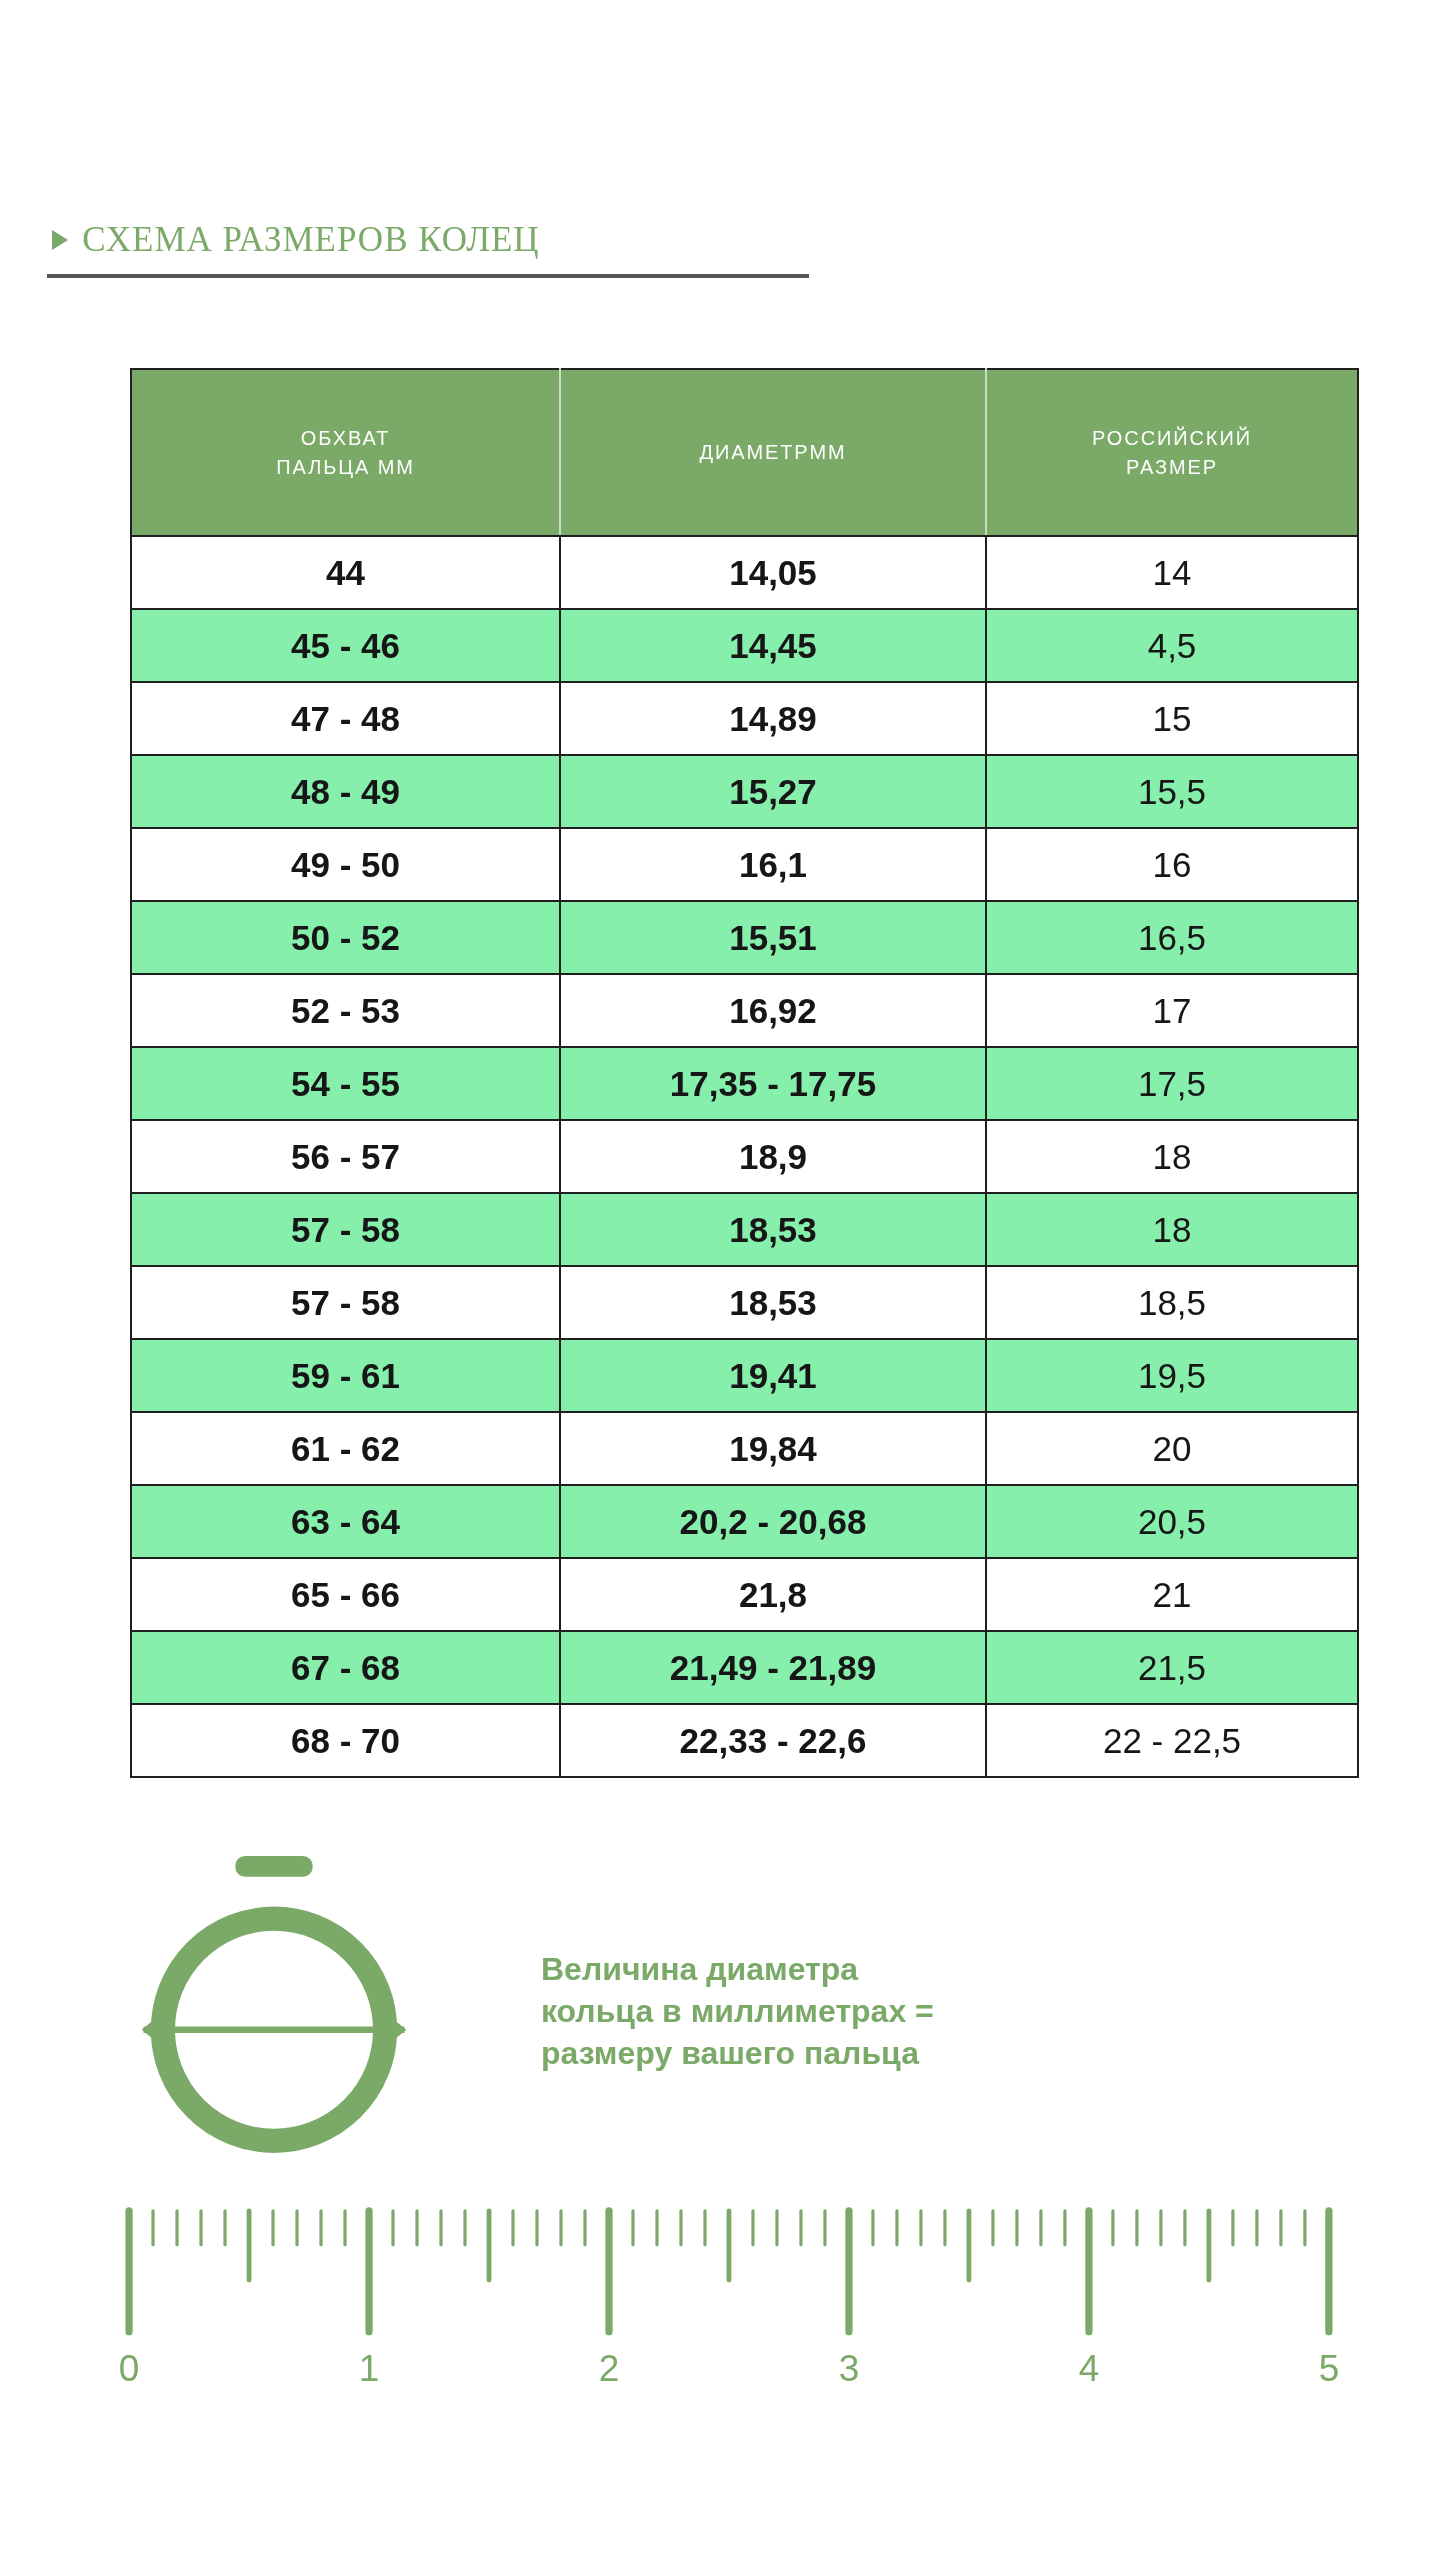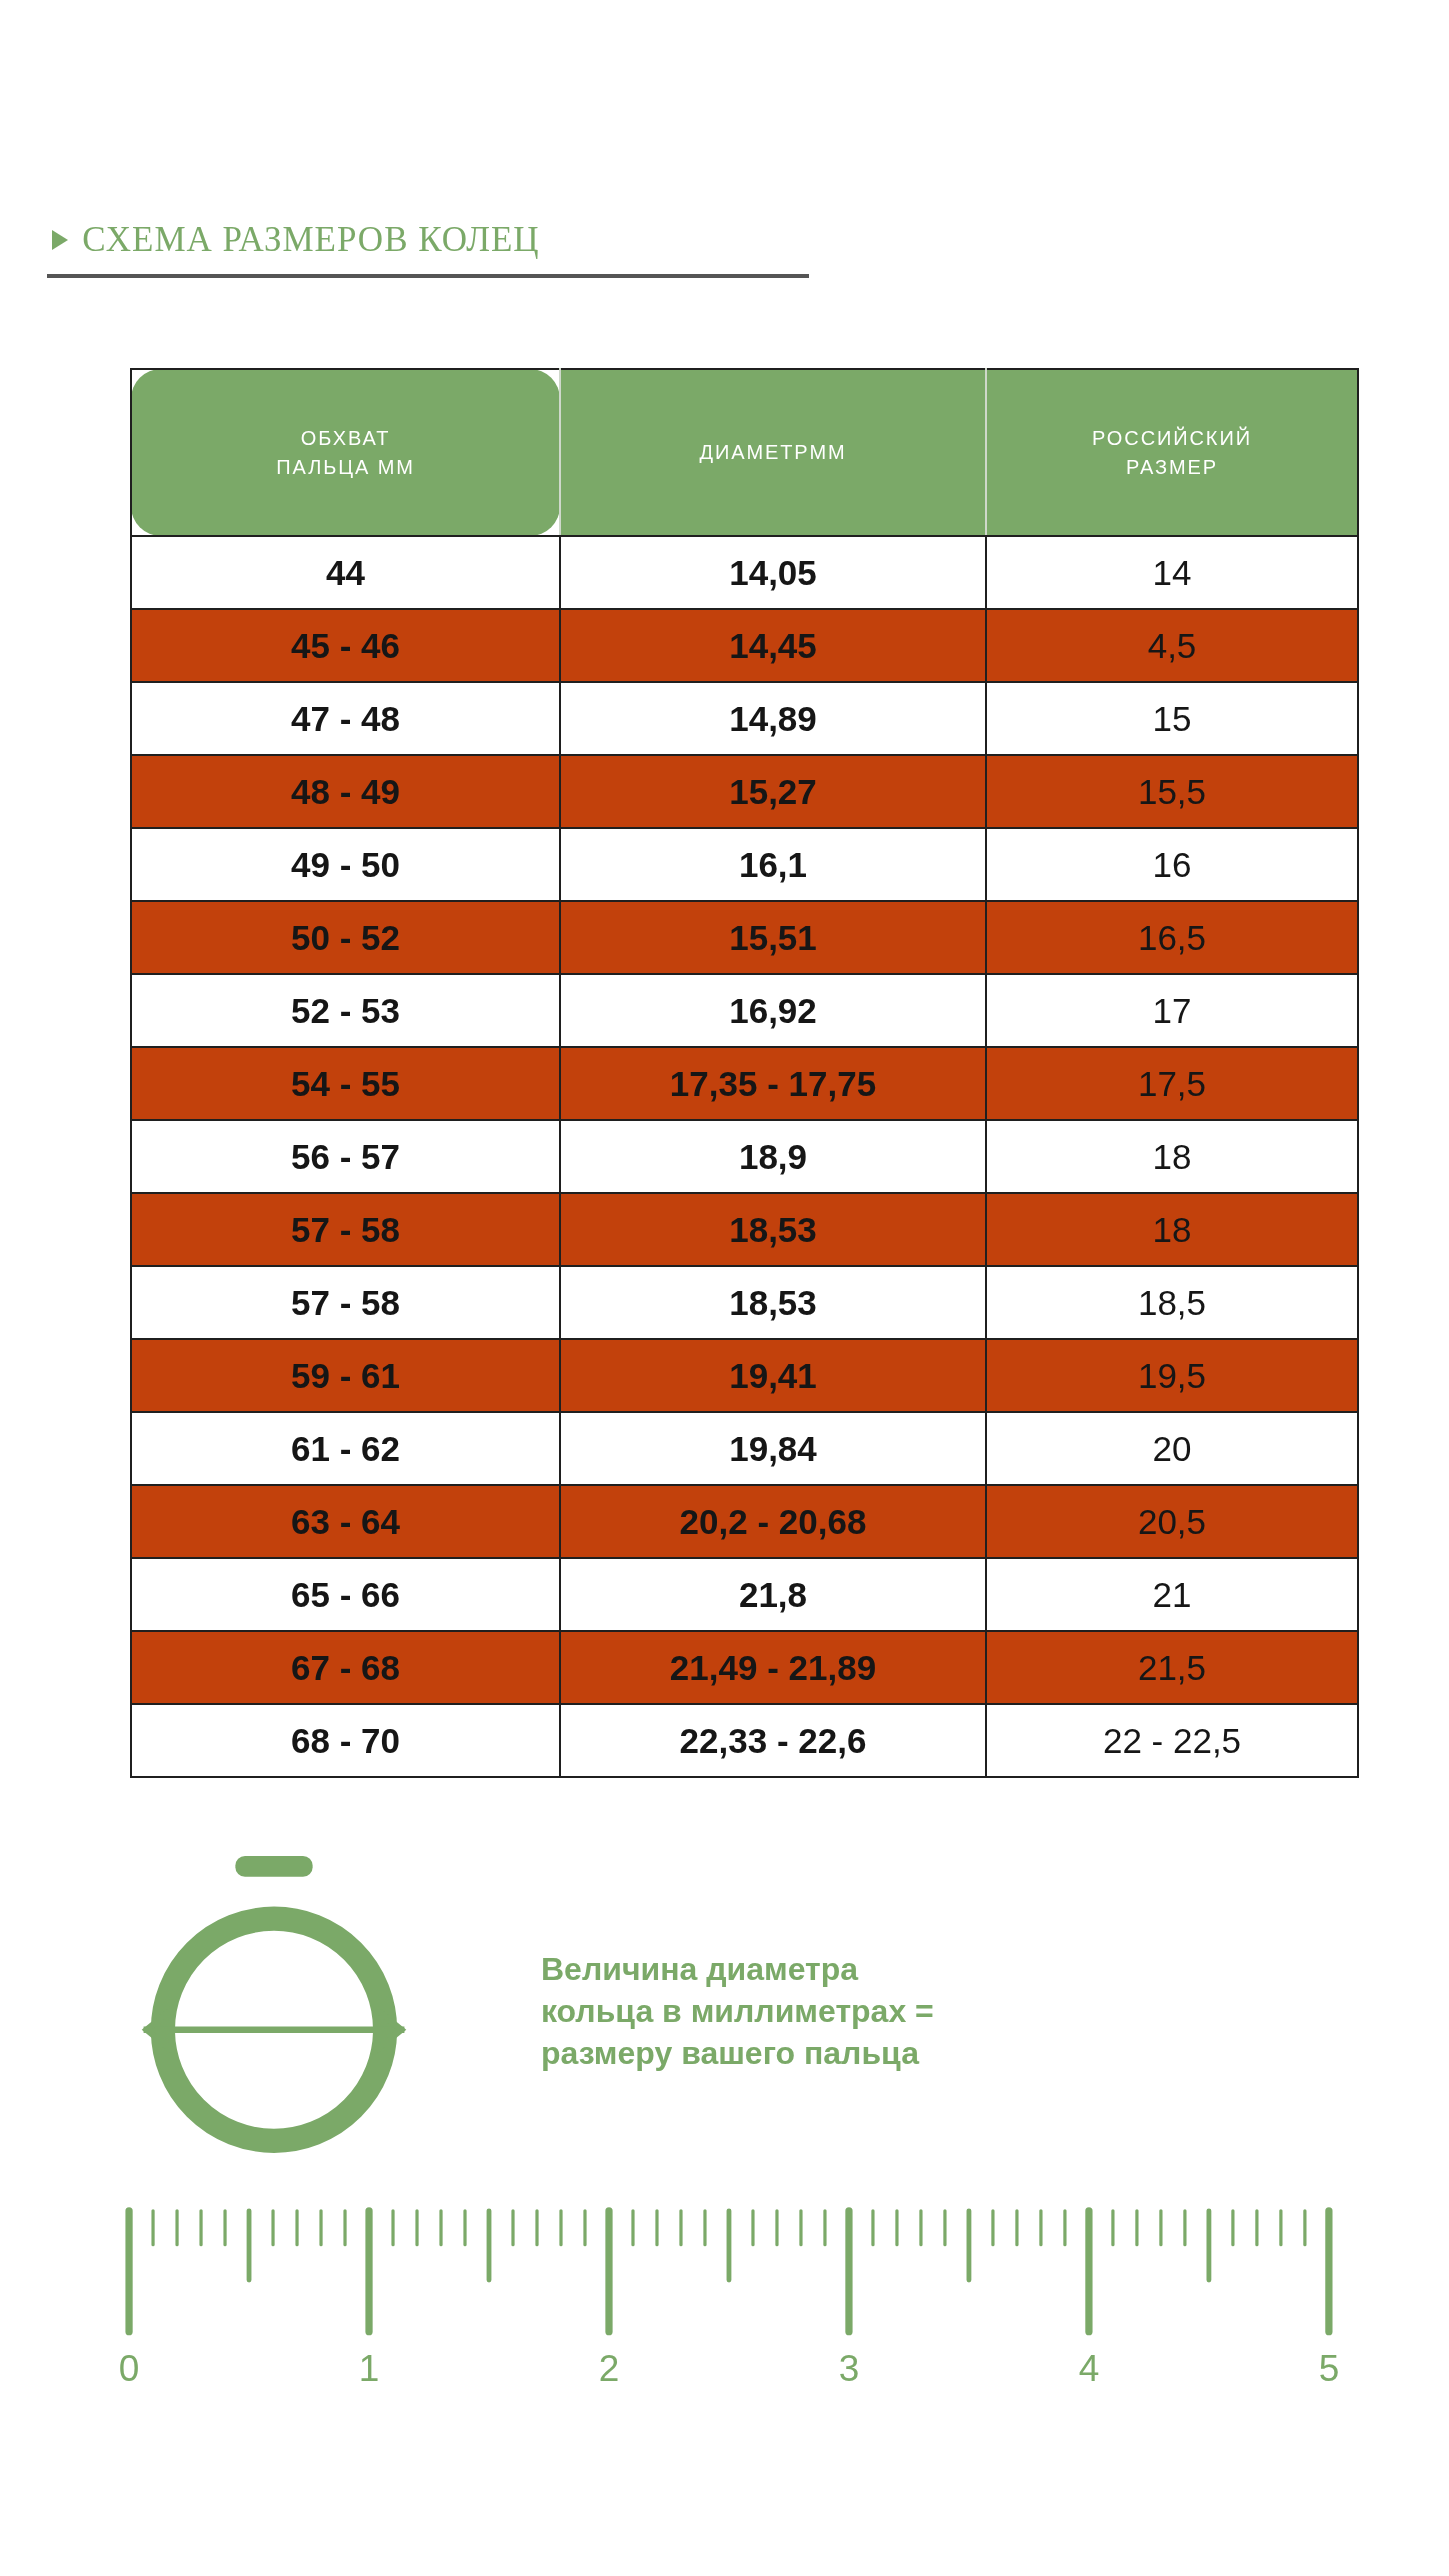--- a/index.html
+++ b/index.html
@@ -72,32 +72,32 @@
     color: #ffffff;
     height: 165px;
     font-weight: 400;
     font-size: 20px;
     letter-spacing: 1.9px;
     line-height: 1.45;
     border-left-color: #cfd8cb;
     border-right-color: #cfd8cb;
     font-family: "Liberation Sans Narrow", "Liberation Sans", sans-serif;
   }
-  #size-table thead th:first-child { border-left-color: #1f1f1f; border-radius: 30px; }
+  #size-table thead th:first-child { border-left-color: #1f1f1f; }
   #size-table thead th:last-child  { border-right-color: #1f1f1f; }
   #size-table thead th { border-top-color: #1f1f1f; border-bottom-color: #1f1f1f; }
 
   #size-table tbody tr { height: 73px; }
   #size-table tbody td {
     font-size: 35px;
     color: #161616;
     background: #ffffff;
     font-family: "Liberation Sans Narrow", "Liberation Sans", sans-serif;
   }
-  #size-table tbody tr.alt td { background: #c2410c; }
+  #size-table tbody tr.alt td { background: #86efac; }
   #size-table tbody td.c0,
   #size-table tbody td.c1 { font-weight: bold; }
   #size-table tbody td.c2 { font-weight: normal; }
 
   
   col.col-circ { width: 429px; }
   col.col-diam { width: 426px; }
   col.col-rus  { width: 372px; }
 
   

